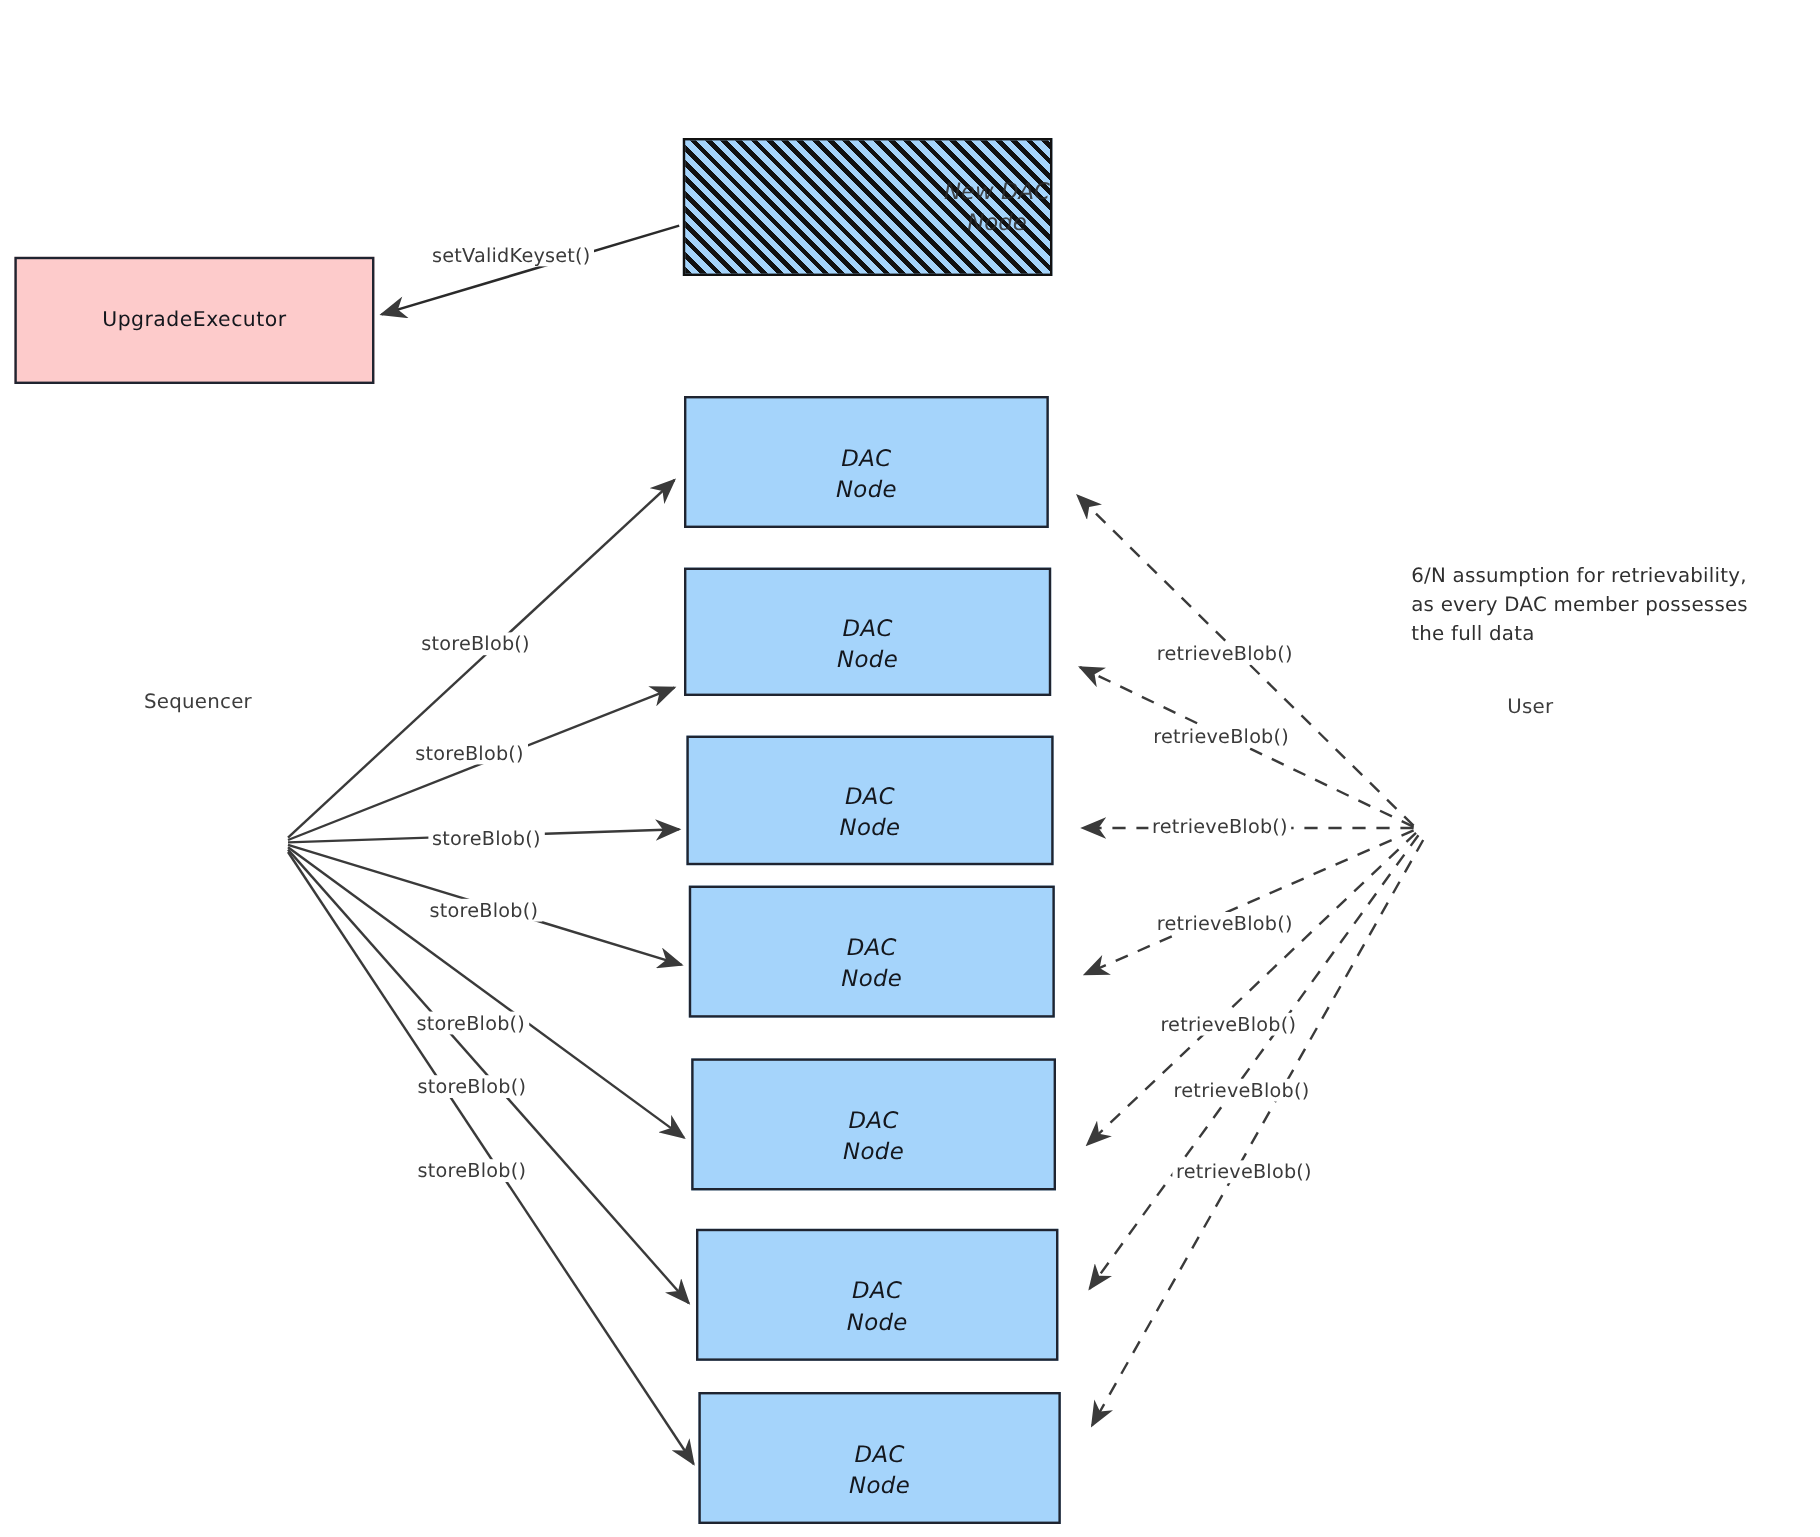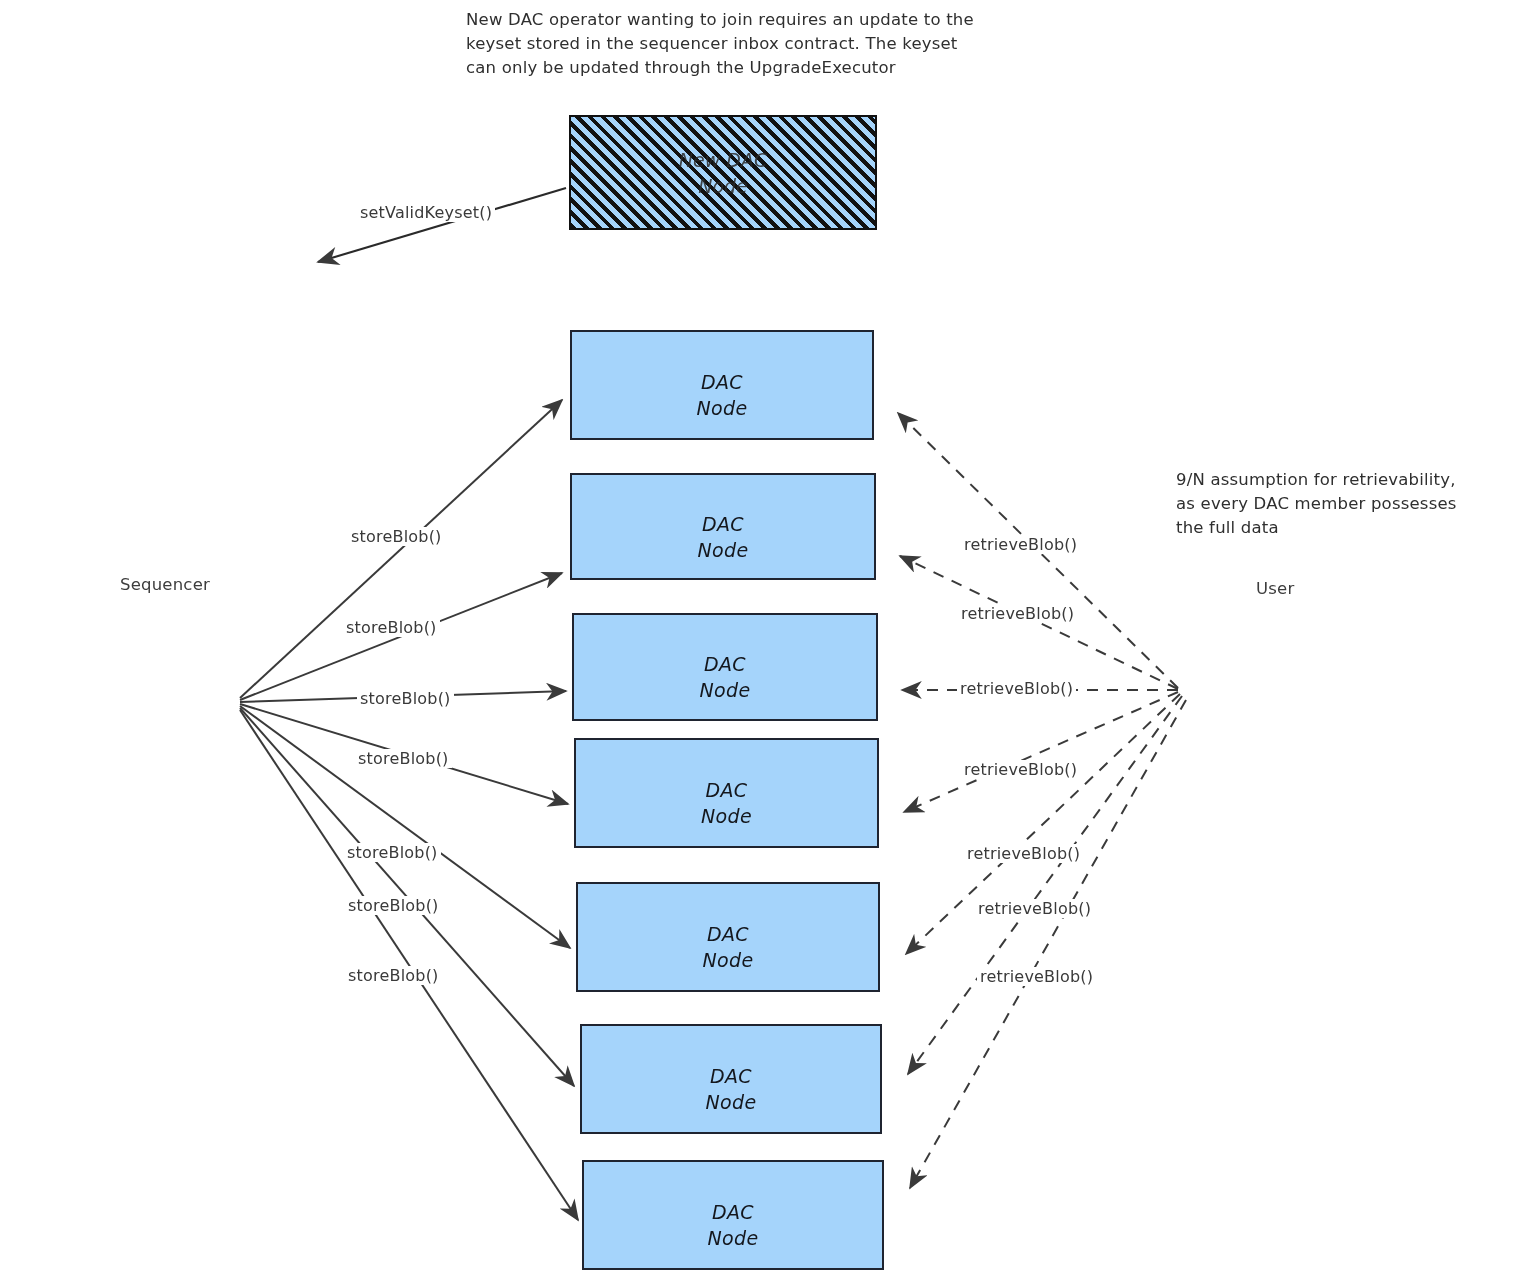--- a/index.html
+++ b/index.html
@@ -71,21 +71,21 @@
     border: 2px solid #111;
     box-sizing: border-box;
     background-color: #a5d4fb;
     background-image: repeating-linear-gradient(
       45deg,
       #111 0px, #111 4px,
       #a5d4fb 4px, #a5d4fb 9px
     );
     display: flex;
     align-items: center;
-    justify-content: center;
+    justify-content: flex-end;
   }
   .newnode-label {
     text-align: center;
     font-family: "DejaVu Sans", sans-serif;
     font-style: italic;
     font-size: 19px;
     line-height: 26px;
     color: #2a2a2a;
     white-space: pre-line;
     opacity: 0.85;
@@ -161,29 +161,29 @@
       <path d="M1178,688 L898,413" marker-end="url(#arrowDash)"></path>
       <path d="M1178,689 L900,556" marker-end="url(#arrowDash)"></path>
       <path d="M1178,690 L902,690" marker-end="url(#arrowDash)"></path>
       <path d="M1178,692 L904,812" marker-end="url(#arrowDash)"></path>
       <path d="M1180,694 L906,954" marker-end="url(#arrowDash)"></path>
       <path d="M1182,696 L908,1074" marker-end="url(#arrowDash)"></path>
       <path d="M1186,700 L910,1188" marker-end="url(#arrowDash)"></path>
     </g>
   </svg>
 
-  <div class="anno" style="left:466px; top:8px; width:640px;">New DAC operator wanting to join requires an update to the
-keyset stored in the sequencer inbox contract. The keyset
-can only be updated through the UpgradeExecutor</div>
 
   <div class="newnode-box">
     <span class="newnode-label">New DAC
 Node</span>
   </div>
 
+  <div class="upgrade-box">
+    <span class="upgrade-label">UpgradeExecutor</span>
+  </div>
 
   <div class="edge-label" style="left:357px; top:203px;">setValidKeyset()</div>
 
   <div class="node-box" style="left:570px; top:330px; width:304px; height:110px;">
     <span class="node-label">DAC
 Node</span>
   </div>
 
   <div class="node-box" style="left:570px; top:473px; width:306px; height:107px;">
     <span class="node-label">DAC
@@ -229,18 +229,18 @@
   <div class="edge-label" style="left:345px; top:966px;">storeBlob()</div>
 
   <div class="edge-label" style="left:961px; top:535px;">retrieveBlob()</div>
   <div class="edge-label" style="left:958px; top:604px;">retrieveBlob()</div>
   <div class="edge-label" style="left:957px; top:679px;">retrieveBlob()</div>
   <div class="edge-label" style="left:961px; top:760px;">retrieveBlob()</div>
   <div class="edge-label" style="left:964px; top:844px;">retrieveBlob()</div>
   <div class="edge-label" style="left:975px; top:899px;">retrieveBlob()</div>
   <div class="edge-label" style="left:977px; top:967px;">retrieveBlob()</div>
 
-  <div class="anno" style="left:1176px; top:468px; width:330px;">9/N assumption for retrievability,
+  <div class="anno" style="left:1176px; top:468px; width:330px;">6/N assumption for retrievability,
 as every DAC member possesses
 the full data</div>
 
 
 </div>
 
 </body></html>

